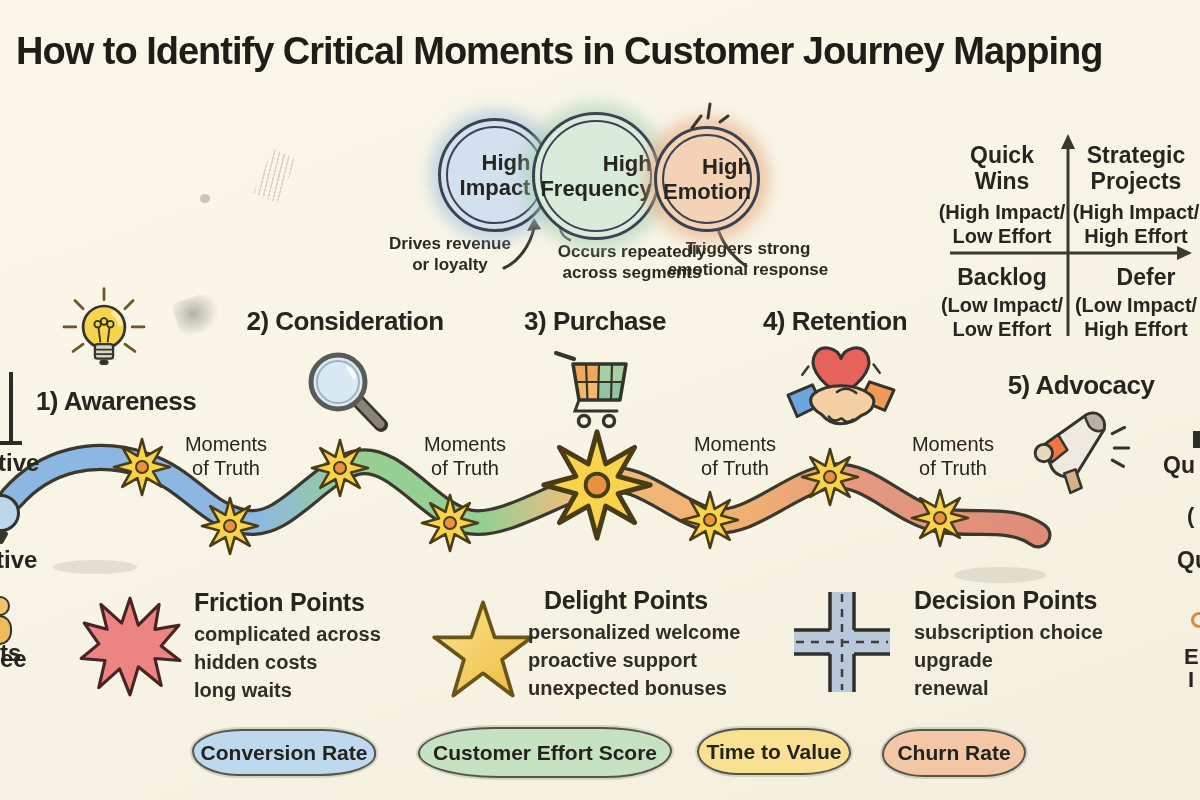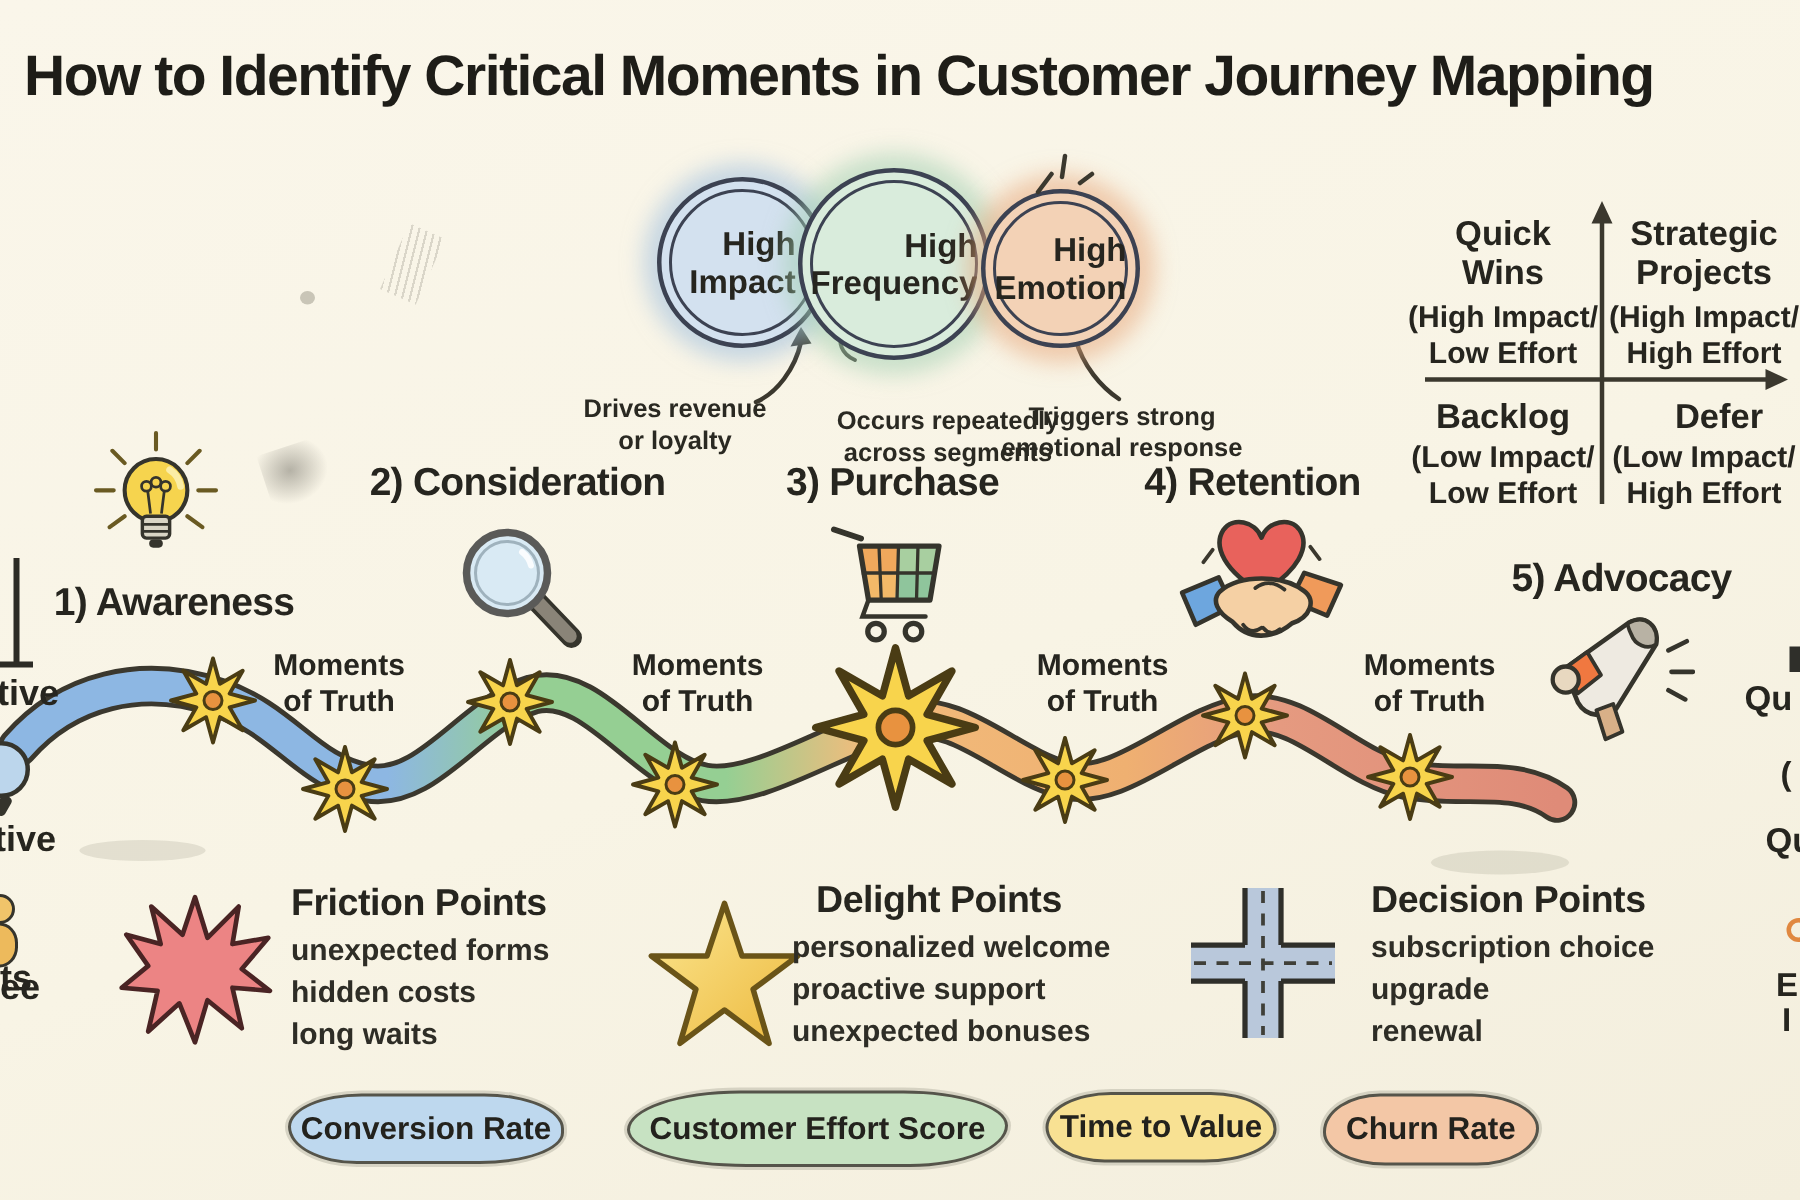--- a/index.html
+++ b/index.html
@@ -12,28 +12,28 @@
   .pre{white-space:pre-line;}
 
   .title{left:16px; top:30px; width:1200px; font-size:38px; font-weight:700;
          letter-spacing:-1px; white-space:nowrap; color:#1e1d18;}
   .ring{border-radius:50%; display:flex; align-items:center; justify-content:center;
         border:3px solid #3c4252; box-sizing:border-box;}
   .ring-inner{border-radius:50%; width:calc(100% - 10px); height:calc(100% - 10px);
         border:2.5px solid #3c4252; box-sizing:border-box; display:flex;
         align-items:center; justify-content:center;}
   .circle-label{font-size:22px; font-weight:700; line-height:1.15; text-align:right;}
-  .note{font-size:17px; font-weight:700; line-height:1.25; text-align:center; color:#2a2922;margin-top:29px;}
+  .note{font-size:17px; font-weight:700; line-height:1.25; text-align:center; color:#2a2922;}
 
   
   .q-name{font-size:23px; font-weight:700; line-height:1.15; text-align:center;}
   .q-detail{font-size:20px; font-weight:700; line-height:1.2; text-align:center;}
 
   .stage-label{font-size:26px; font-weight:700; text-align:center; letter-spacing:-0.5px; white-space:nowrap;}
-  .mot{font-size:20px; font-weight:700; line-height:1.2; text-align:center;}
+  .mot{font-size:20px; font-weight:400; line-height:1.2; text-align:center;}
 
   .section-heading{font-size:25px; font-weight:700; letter-spacing:-0.3px;}
   .section-items{font-size:20px; font-weight:600; line-height:28px; color:#2e2d26;}
 
   .pill{display:flex; align-items:center; justify-content:center;
         font-size:21px; font-weight:700; border:2.5px solid #55544a;
         box-shadow:0 0 0 2px rgba(120,118,105,0.25); color:#23221d;}
   .pill1{background:#bed8ee; border-radius:48% 52% 55% 45% / 85% 90% 80% 95%;}
   .pill2{background:#c7e2c2; border-radius:52% 48% 45% 55% / 90% 80% 95% 85%;}
   .pill3{background:#f8e193; border-radius:50% 50% 55% 45% / 88% 92% 82% 88%;}
@@ -210,21 +210,21 @@
   <div class="abs mot pre" style="left:665px;top:432px;width:140px;">Moments
 of Truth</div>
   <div class="abs mot pre" style="left:883px;top:432px;width:140px;">Moments
 of Truth</div>
 
   <svg class="abs" style="left:78px;top:590px;" width="104" height="112" viewBox="0 0 100 100">
     <polygon points="50,4 58,30 78,10 74,34 97,30 80,50 98,64 74,62 80,88 58,70 50,97 40,72 20,90 26,64 3,62 20,48 6,28 28,34 22,10 42,28" fill="#ec8484" stroke="#4a2424" stroke-width="3" stroke-linejoin="round"></polygon>
   </svg>
   <div class="abs section-heading" style="left:194px;top:588px;">Friction Points</div>
   <div class="abs section-items" style="left:194px;top:620px;">
-    <div>unexpected forms</div>
+    <div>complicated across</div>
     <div>hidden costs</div>
     <div>long waits</div>
   </div>
 
   <svg class="abs" style="left:430px;top:594px;" width="106" height="112" viewBox="0 0 100 100">
     <defs>
       <linearGradient id="goldgrad" x1="0" y1="0" x2="1" y2="1">
         <stop offset="0" stop-color="#fbe690"></stop>
         <stop offset="1" stop-color="#edb93e"></stop>
       </linearGradient>

